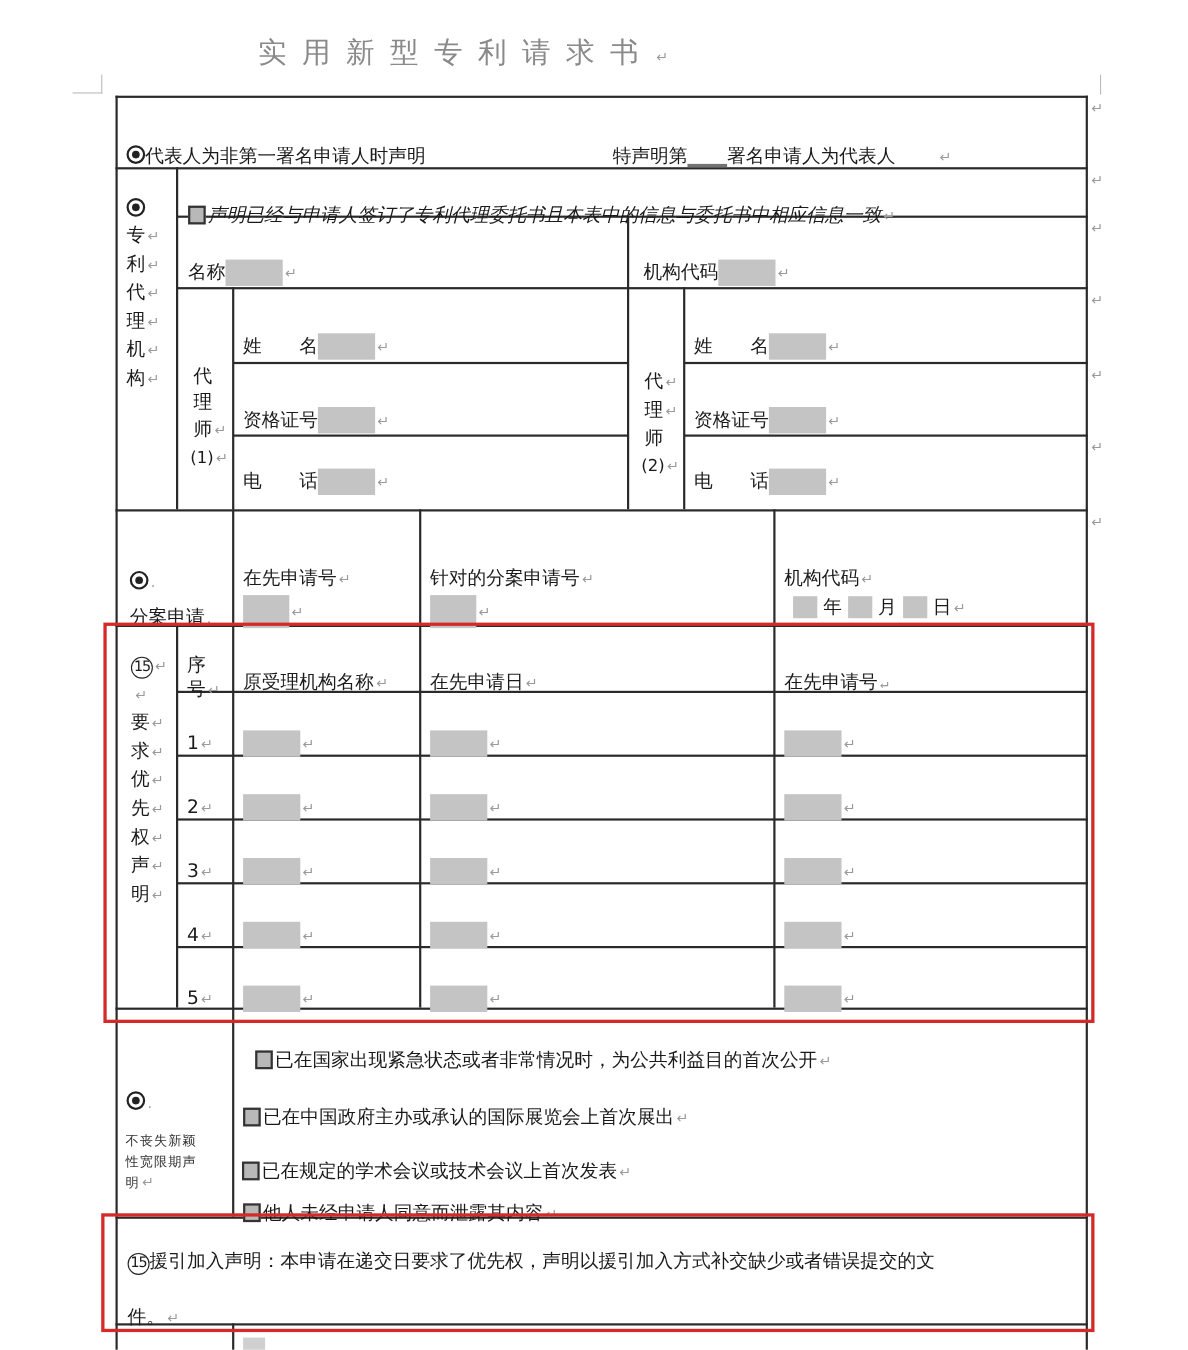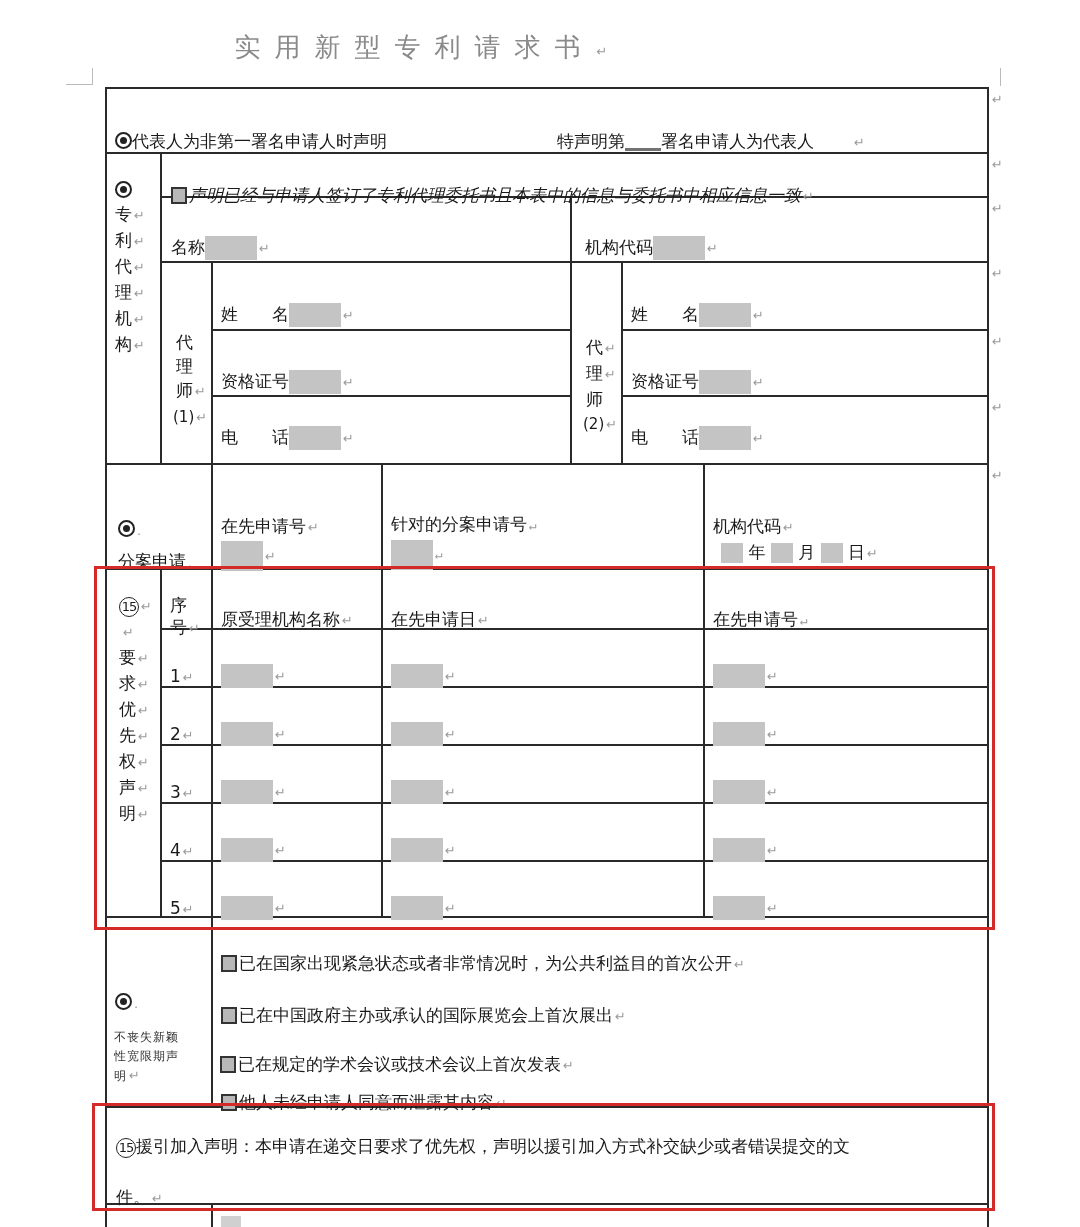--- a/index.html
+++ b/index.html
@@ -137,21 +137,21 @@
 </div>
 
 <div class="txt" style="left:118px;top:494px;line-height:30px;">
   <span class="circ"></span><span class="pm">.</span><br>
   <span>分案申请</span><span class="pm">.</span>
 </div>
 <div class="txt" style="left:221px;top:493px;line-height:26px;">
   <span>在先申请号</span><span class="pm">↵</span><br>
   <span class="blank b-sm"></span><span class="pm">↵</span>
 </div>
-<div class="txt" style="left:391px;top:493px;line-height:26px;font-family:Liberation Mono, monospace;">
+<div class="txt" style="left:391px;top:493px;line-height:26px;">
   <span>针对的分案申请号</span><span class="pm">↵</span><br>
   <span class="blank b-sm"></span><span class="pm">↵</span>
 </div>
 <div class="txt" style="left:713px;top:494px;line-height:24px;">
   <span>机构代码</span><span class="pm">↵</span><br>
   <span style="margin-left:8px;"></span><span class="blank b-xs"></span>
   <span>年</span>
   <span class="blank b-xs"></span>
   <span>月</span>
   <span class="blank b-xs"></span>
@@ -208,21 +208,21 @@
   <div class="txt" style="left:391px;top:876px;"><span class="blank b-lg"></span><span class="pm">↵</span></div>
   <div class="txt" style="left:713px;top:876px;"><span class="blank b-lg"></span><span class="pm">↵</span></div>
 </div>
 
 <div class="txt" style="left:115px;top:972px;"><span class="circ"></span><span class="pm">.</span></div>
 <div class="txt small" style="left:114px;top:1008px;width:96px;white-space:normal;">
   <span>不丧失新颖</span><br>
   <span>性宽限期声</span><br>
   <span>明</span><span class="pm">↵</span>
 </div>
-<div class="txt" style="left:221px;top:932px;">
+<div class="txt" style="left:232px;top:932px;">
   <span class="chk"></span><span>已在国家出现紧急状态或者非常情况时，为公共利益目的首次公开</span><span class="pm">↵</span>
 </div>
 <div class="txt" style="left:221px;top:984px;">
   <span class="chk"></span><span>已在中国政府主办或承认的国际展览会上首次展出</span><span class="pm">↵</span>
 </div>
 <div class="txt" style="left:220px;top:1033px;">
   <span class="chk"></span><span>已在规定的学术会议或技术会议上首次发表</span><span class="pm">↵</span>
 </div>
 <div class="txt" style="left:221px;top:1071px;">
   <span class="chk"></span><span>他人未经申请人同意而泄露其内容</span><span class="pm">↵</span>

